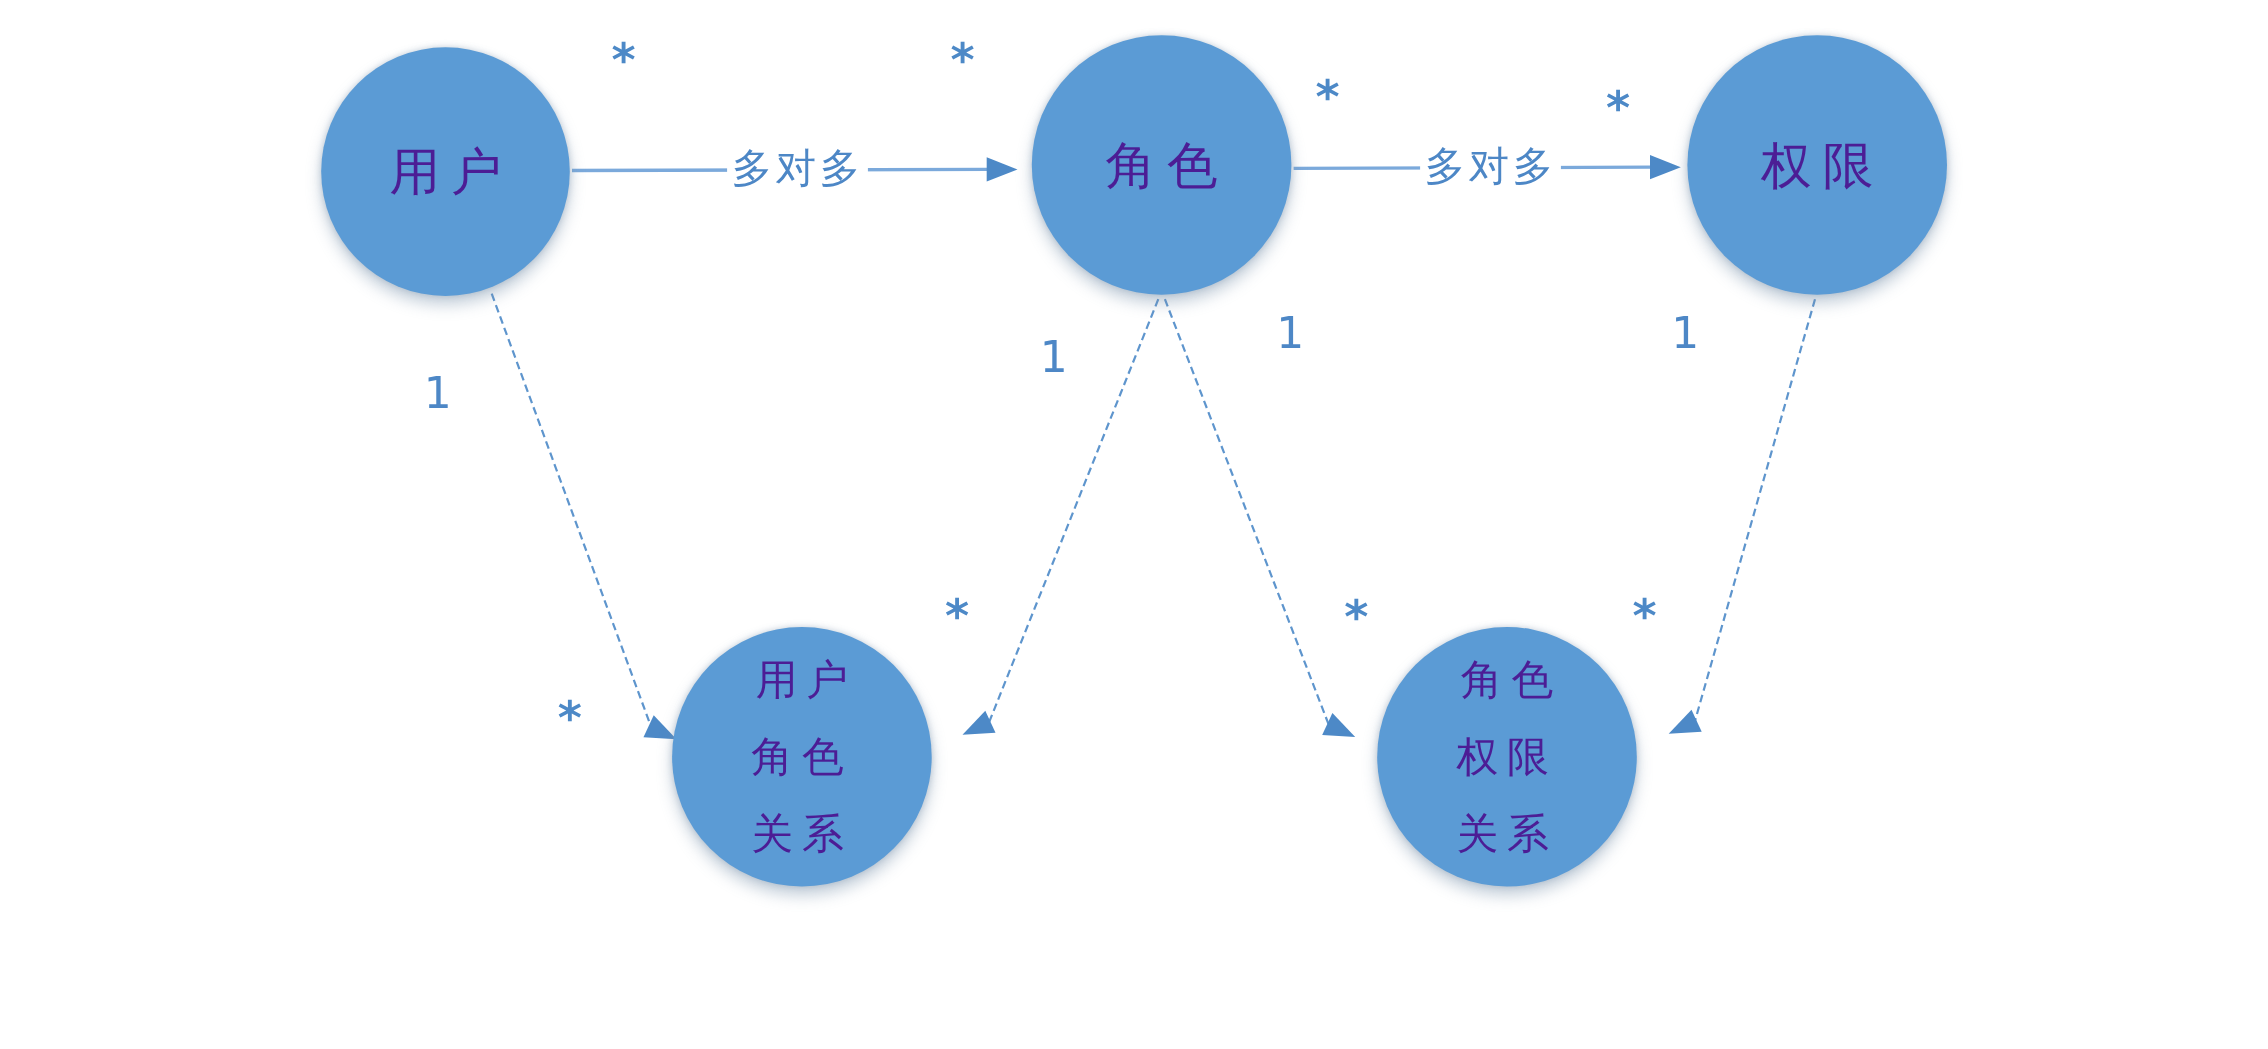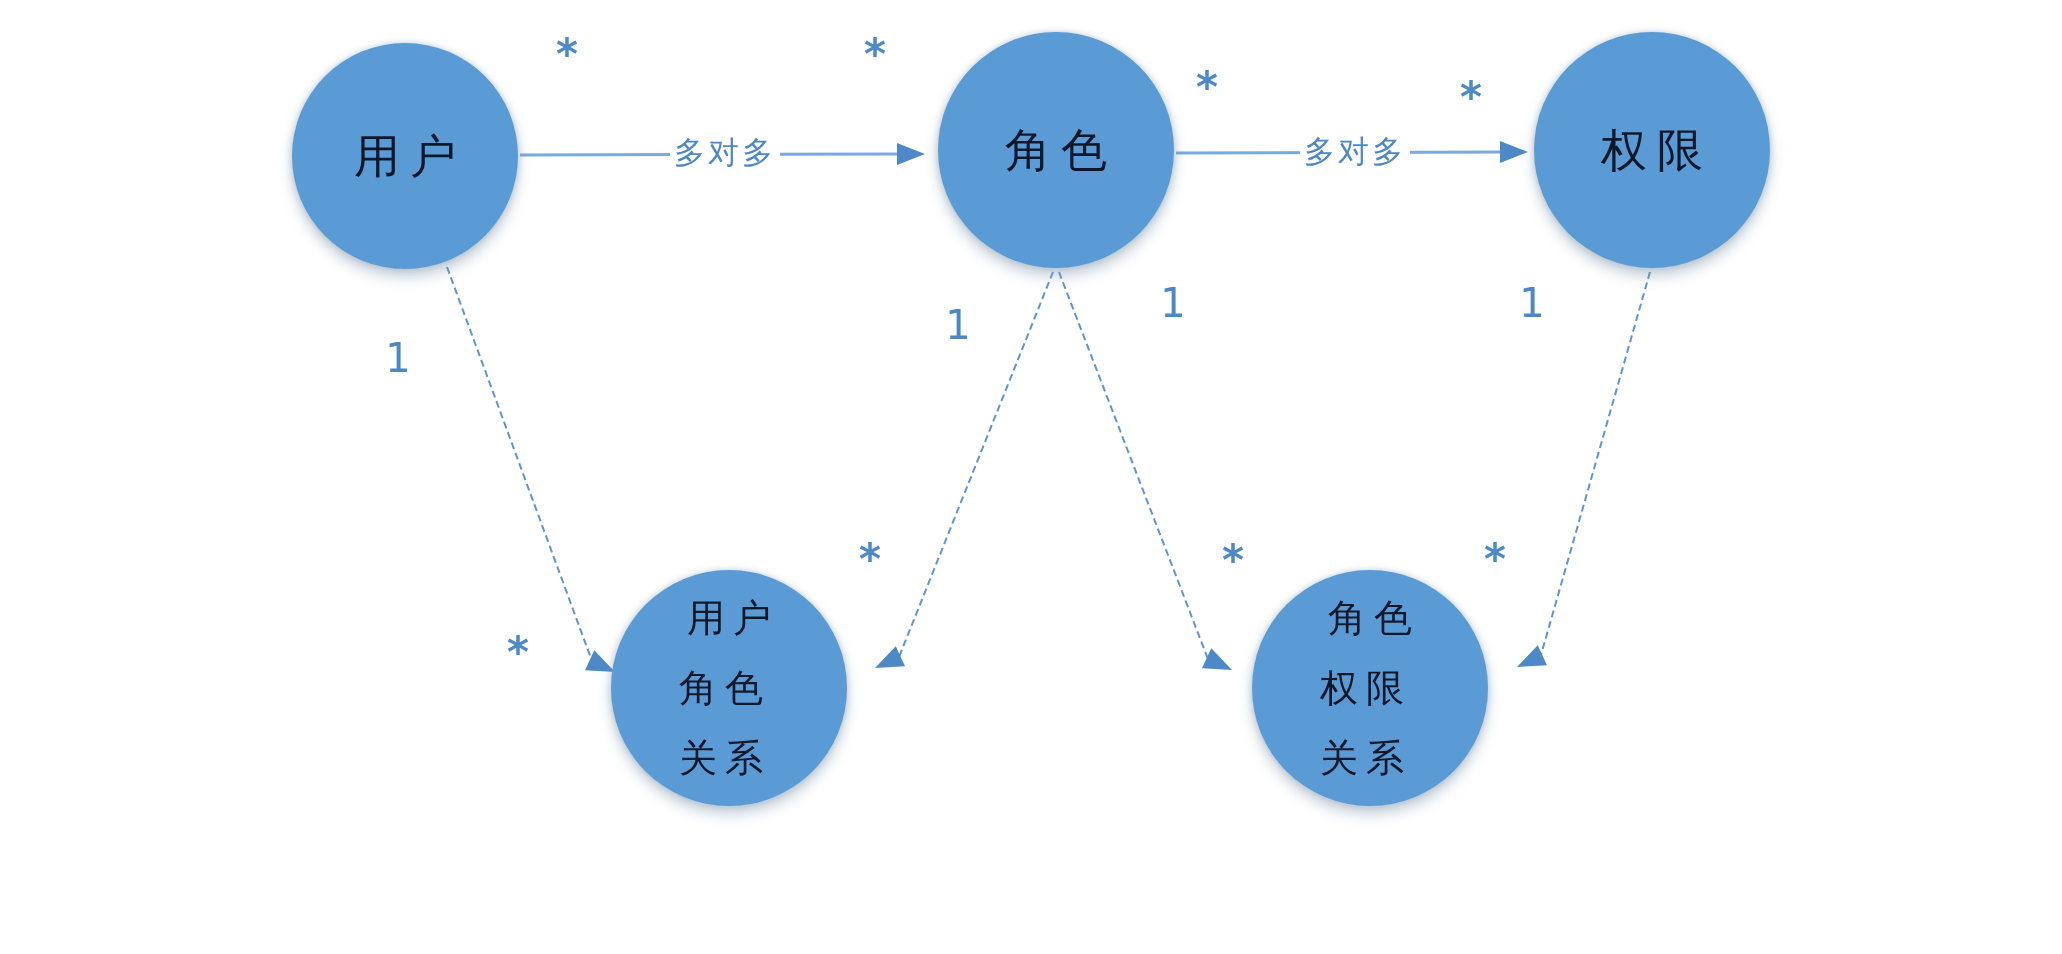--- a/index.html
+++ b/index.html
@@ -10,30 +10,31 @@
     overflow:hidden;
     font-family:"DejaVu Sans", sans-serif;
   }
   .stage svg{position:absolute;left:0;top:0;z-index:1;}
   .node{
     position:absolute;
     border-radius:50%;
     background:#5b9bd5;
     box-shadow:0 8px 14px rgba(125,148,172,.45), 0 0 6px rgba(125,148,172,.40);
     display:flex;align-items:center;justify-content:center;
-    color:#0f172a;
+    text-align:center;
+    color:#4c1d95;
     z-index:2;
     white-space:pre-line;
   }
   .node.top{font-size:46px;letter-spacing:10px;text-indent:10px;line-height:1.1;}
   .node.bottom{font-size:38px;letter-spacing:8px;text-indent:8px;line-height:70px;}
   .edge-label{
     position:absolute;
     transform:translate(-50%,-50%);
-    font-size:31px;
+    font-size:37px;
     letter-spacing:3px;
     color:#4d87c6;
     background:#ffffff;
     padding:0 4px;
     z-index:3;
     white-space:nowrap;
   }
   .mult-one{
     position:absolute;
     transform:translate(-50%,-50%);

